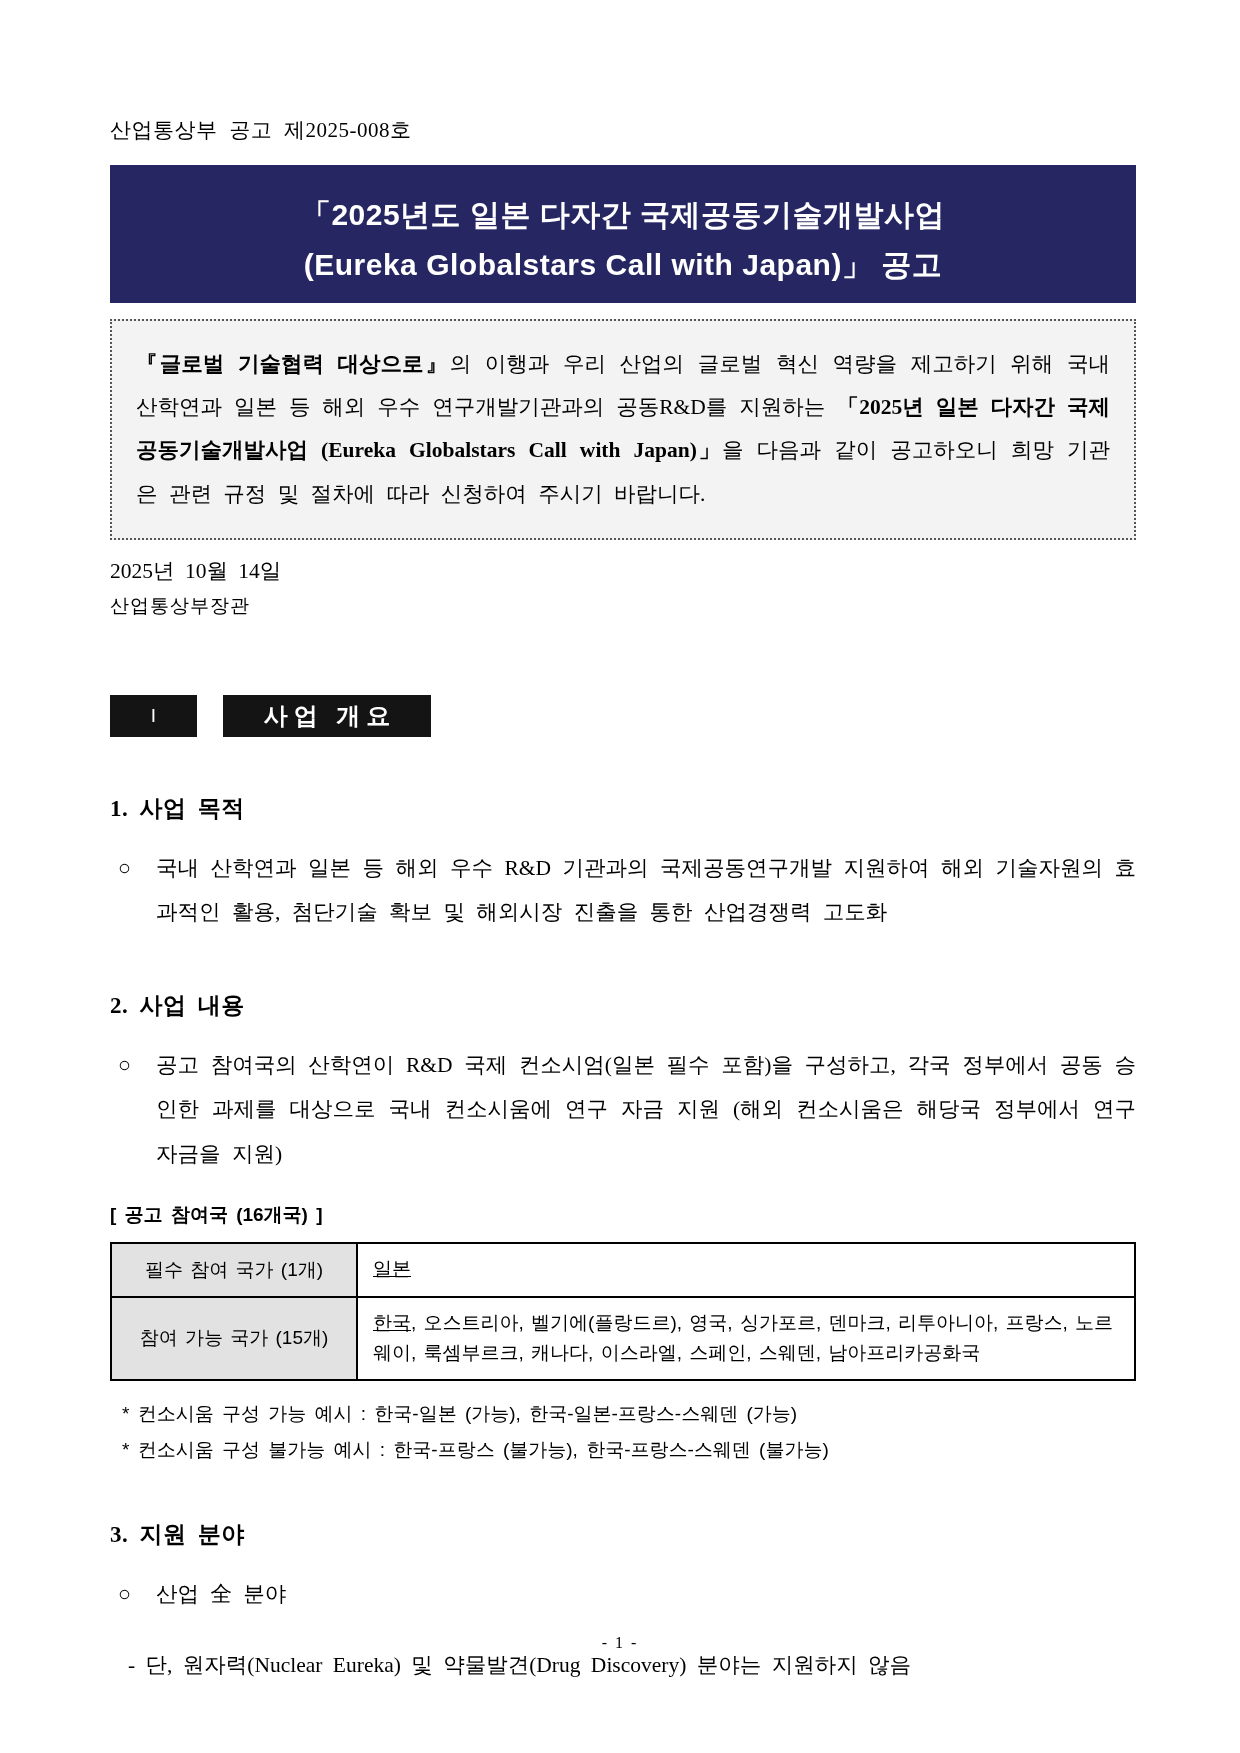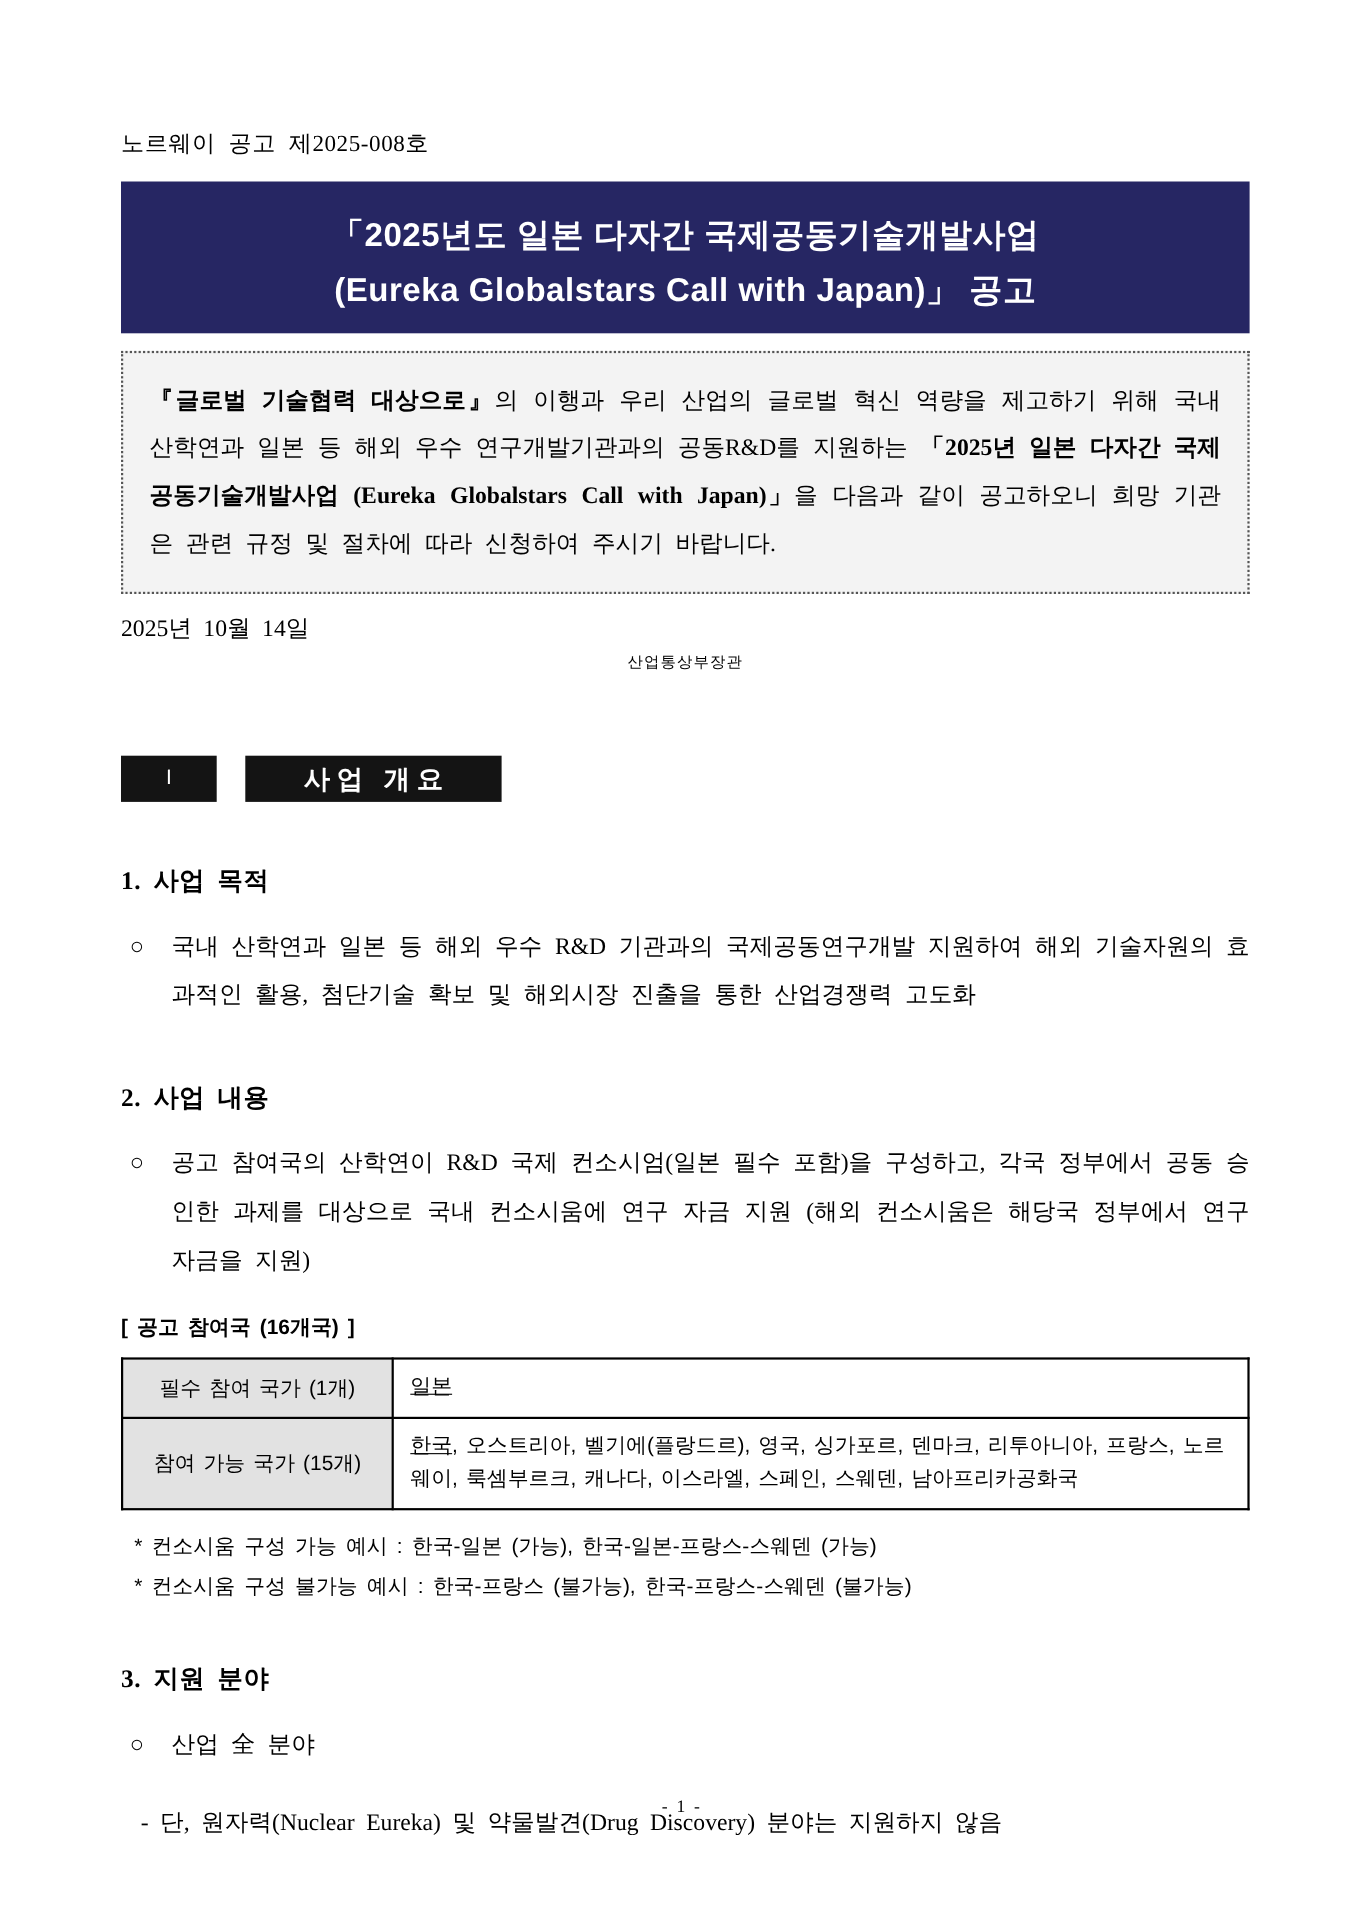--- a/index.html
+++ b/index.html
@@ -21,30 +21,30 @@
   }
 
   .intro-box {
     margin-top:16px; border:2px dotted #555; background:#f3f3f3;
     padding:22px 24px; font-size:21.5px; line-height:2.02;
     text-align:justify; word-spacing:6px;
   }
   .intro-box .b { font-weight:700; }
 
   .dateline { text-align:left; font-size:21.5px; margin-top:16px; word-spacing:5px; }
-  .signer   { text-align:center; font-size:14px; margin-top:8px; letter-spacing:1px; }
+  .signer   { text-align:left; font-size:19px; margin-top:8px; letter-spacing:1px; }
 
   .sec-header { margin-top:76px; display:flex; align-items:center; gap:26px; }
   .sec-num {
     background:#141414; color:#fff; width:87px; height:42px;
     display:flex; align-items:center; justify-content:center;
     font-family:"Liberation Sans","DejaVu Sans",sans-serif; font-size:19px;
   }
   .sec-title {
-    background:#141414; color:#fff; width:233px; height:42px;
+    background:#141414; color:#fff; width:208px; height:42px;
     display:flex; align-items:center; justify-content:center;
     font-family:"Liberation Sans","DejaVu Sans",sans-serif;
     font-weight:800; font-size:24px; letter-spacing:6px; text-indent:6px;
   }
 
   .h-num { margin-top:56px; font-size:23px; font-weight:700; letter-spacing:0.5px; word-spacing:5px; }
 
   .bullet { margin-top:22px; display:flex; font-size:21.5px; line-height:2.05; }
   .bullet .marker { flex:none; width:38px; padding-left:8px; }
   .bullet .text { flex:1; text-align:justify; word-spacing:6px; }
@@ -70,21 +70,21 @@
   .sub-dash { margin-top:34px; font-size:21.5px; padding-left:18px; word-spacing:5px; }
 
   .footer { position:absolute; left:0; top:1634px; width:100%; text-align:center; font-size:16px; letter-spacing:2px; }
 </style>
 </head>
 <body>
 
 <div class="page">
   <div class="content">
 
-    <div class="doc-number">노르웨이 공고 제2025-008호</div>
+    <div class="doc-number">산업통상부 공고 제2025-008호</div>
 
     <div class="banner">
       <div>「2025년도 일본 다자간 국제공동기술개발사업</div>
       <div>(Eureka Globalstars Call with Japan)」 공고</div>
     </div>
 
     <div class="intro-box"><span class="b">『글로벌 기술협력 대상으로』</span><span>의 이행과 우리 산업의 글로벌 혁신 역량을 제고하기 위해 국내 산학연과 일본 등 해외 우수 연구개발기관과의 공동R&amp;D를 지원하는 </span><span class="b">「2025년 일본 다자간 국제공동기술개발사업 (Eureka Globalstars Call with Japan)」</span><span>을 다음과 같이 공고하오니 희망 기관은 관련 규정 및 절차에 따라 신청하여 주시기 바랍니다.</span></div>
 
     <div class="dateline">2025년 10월 14일</div>
     <div class="signer">산업통상부장관</div>

